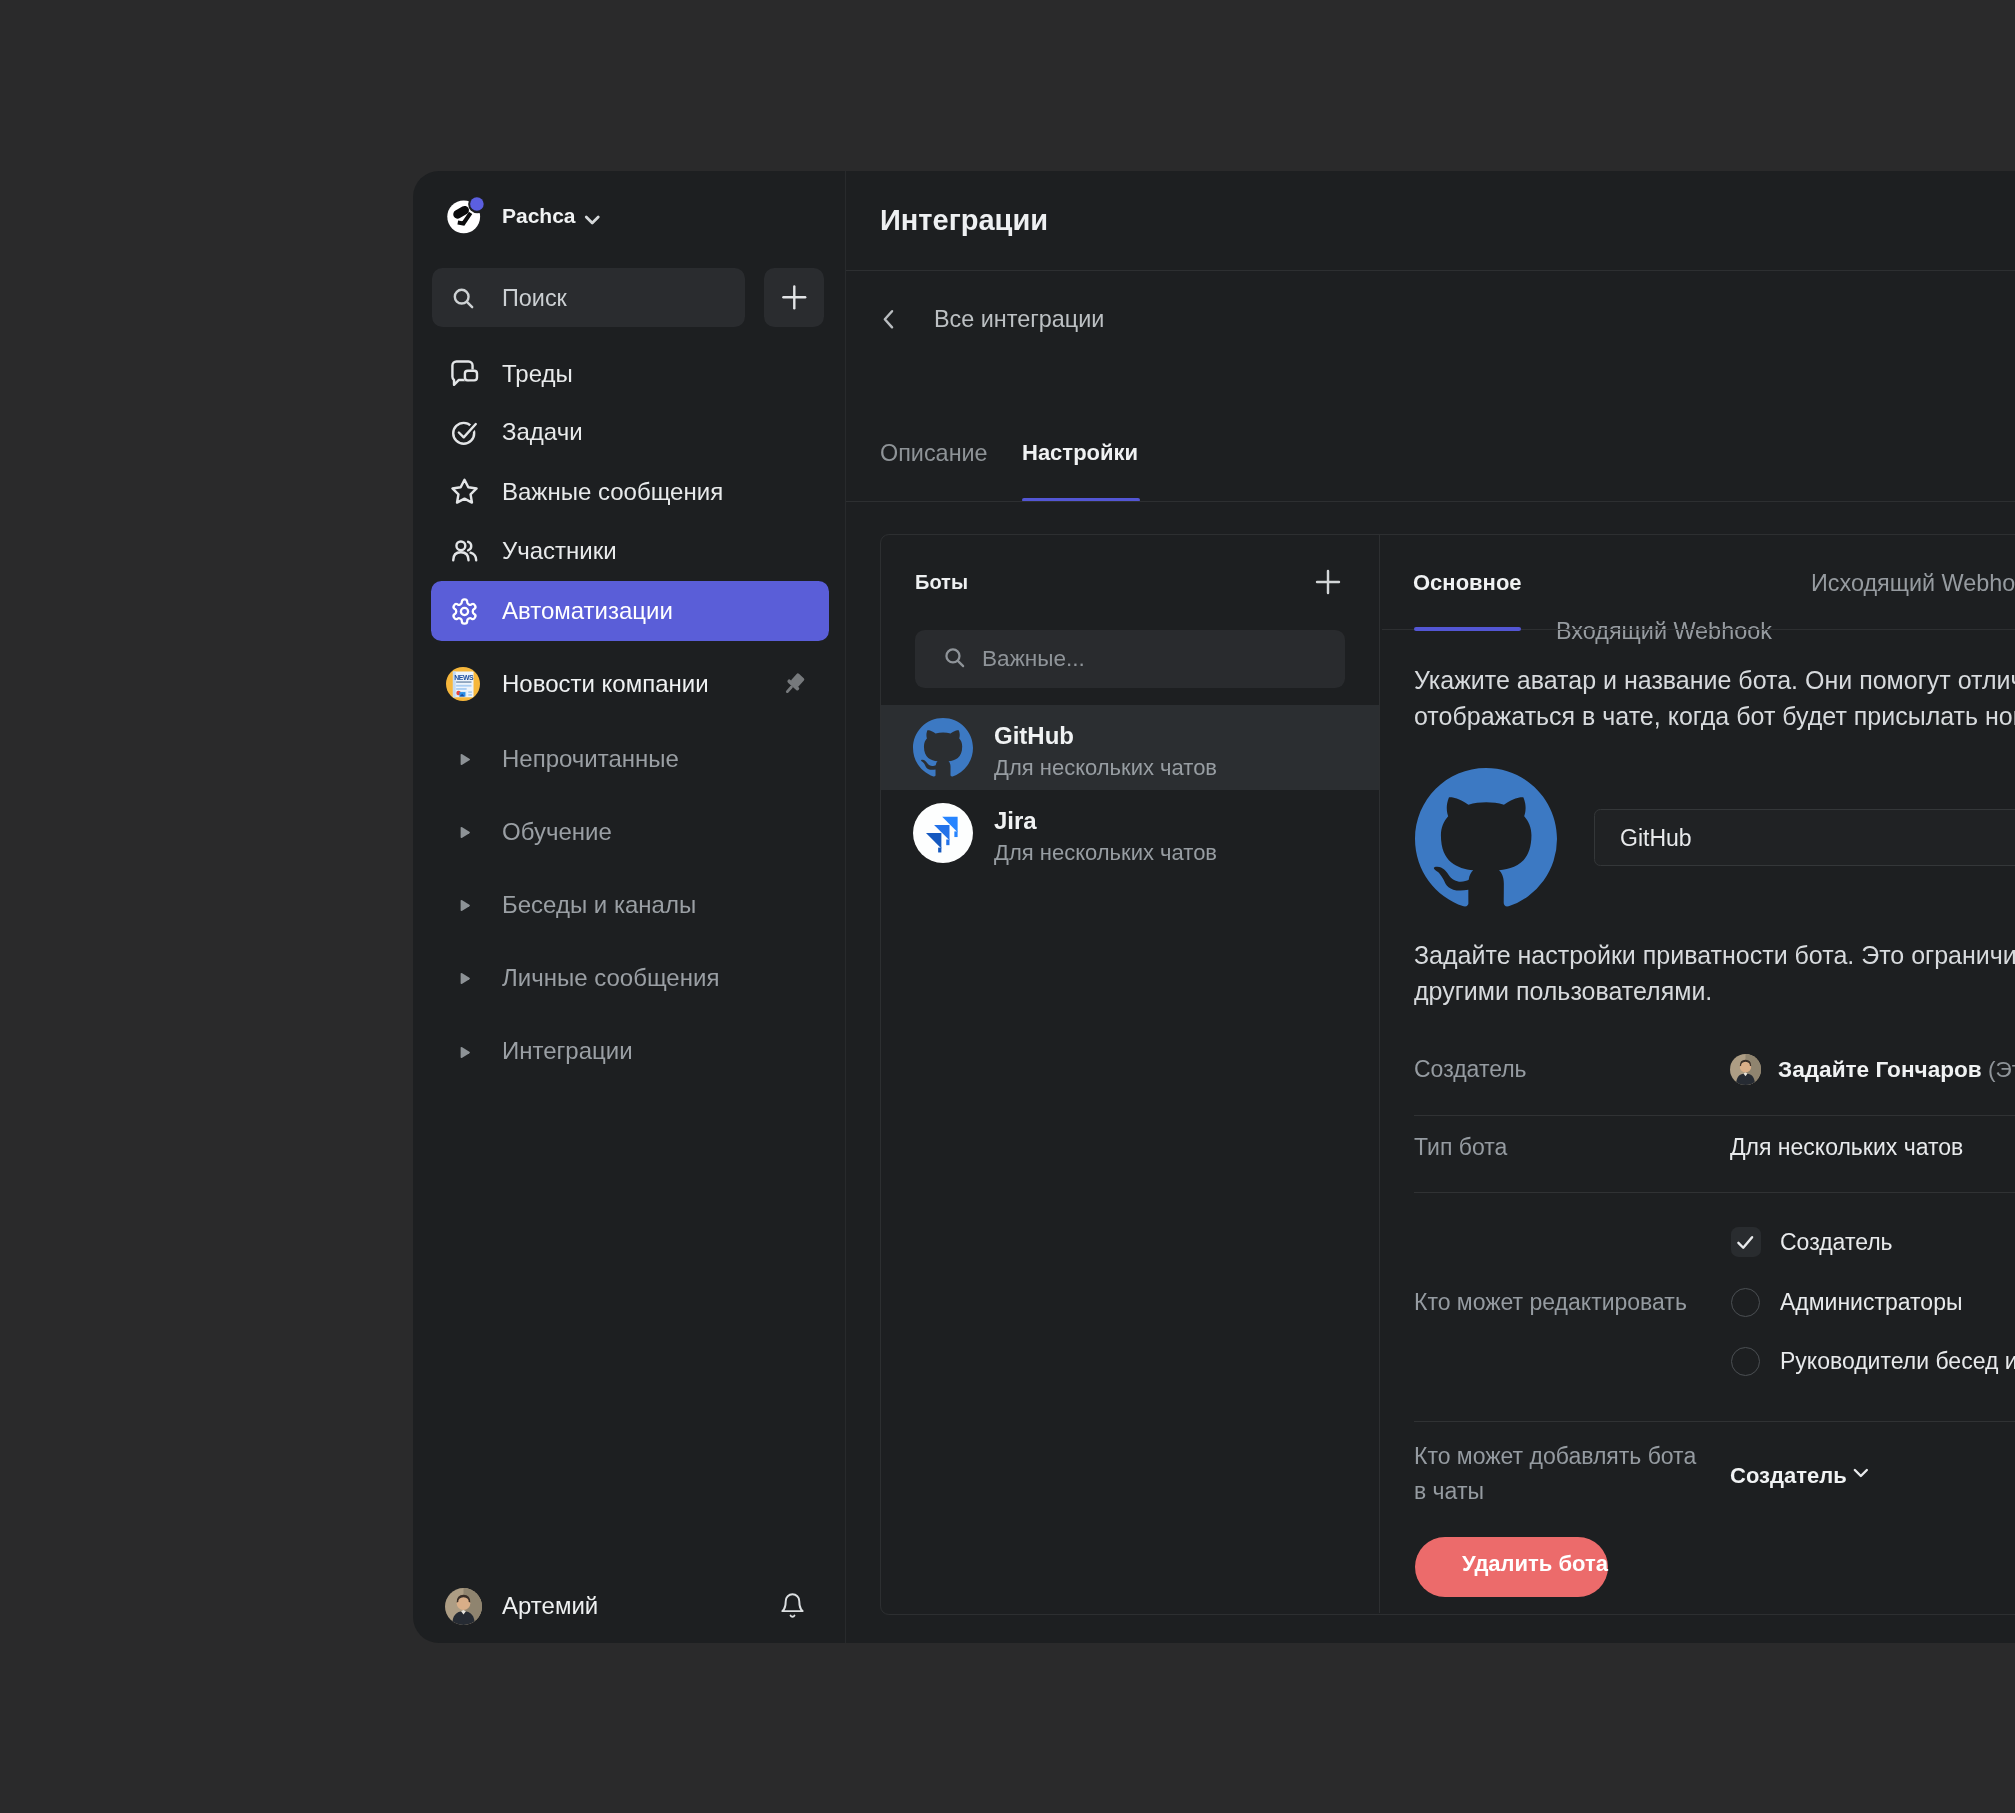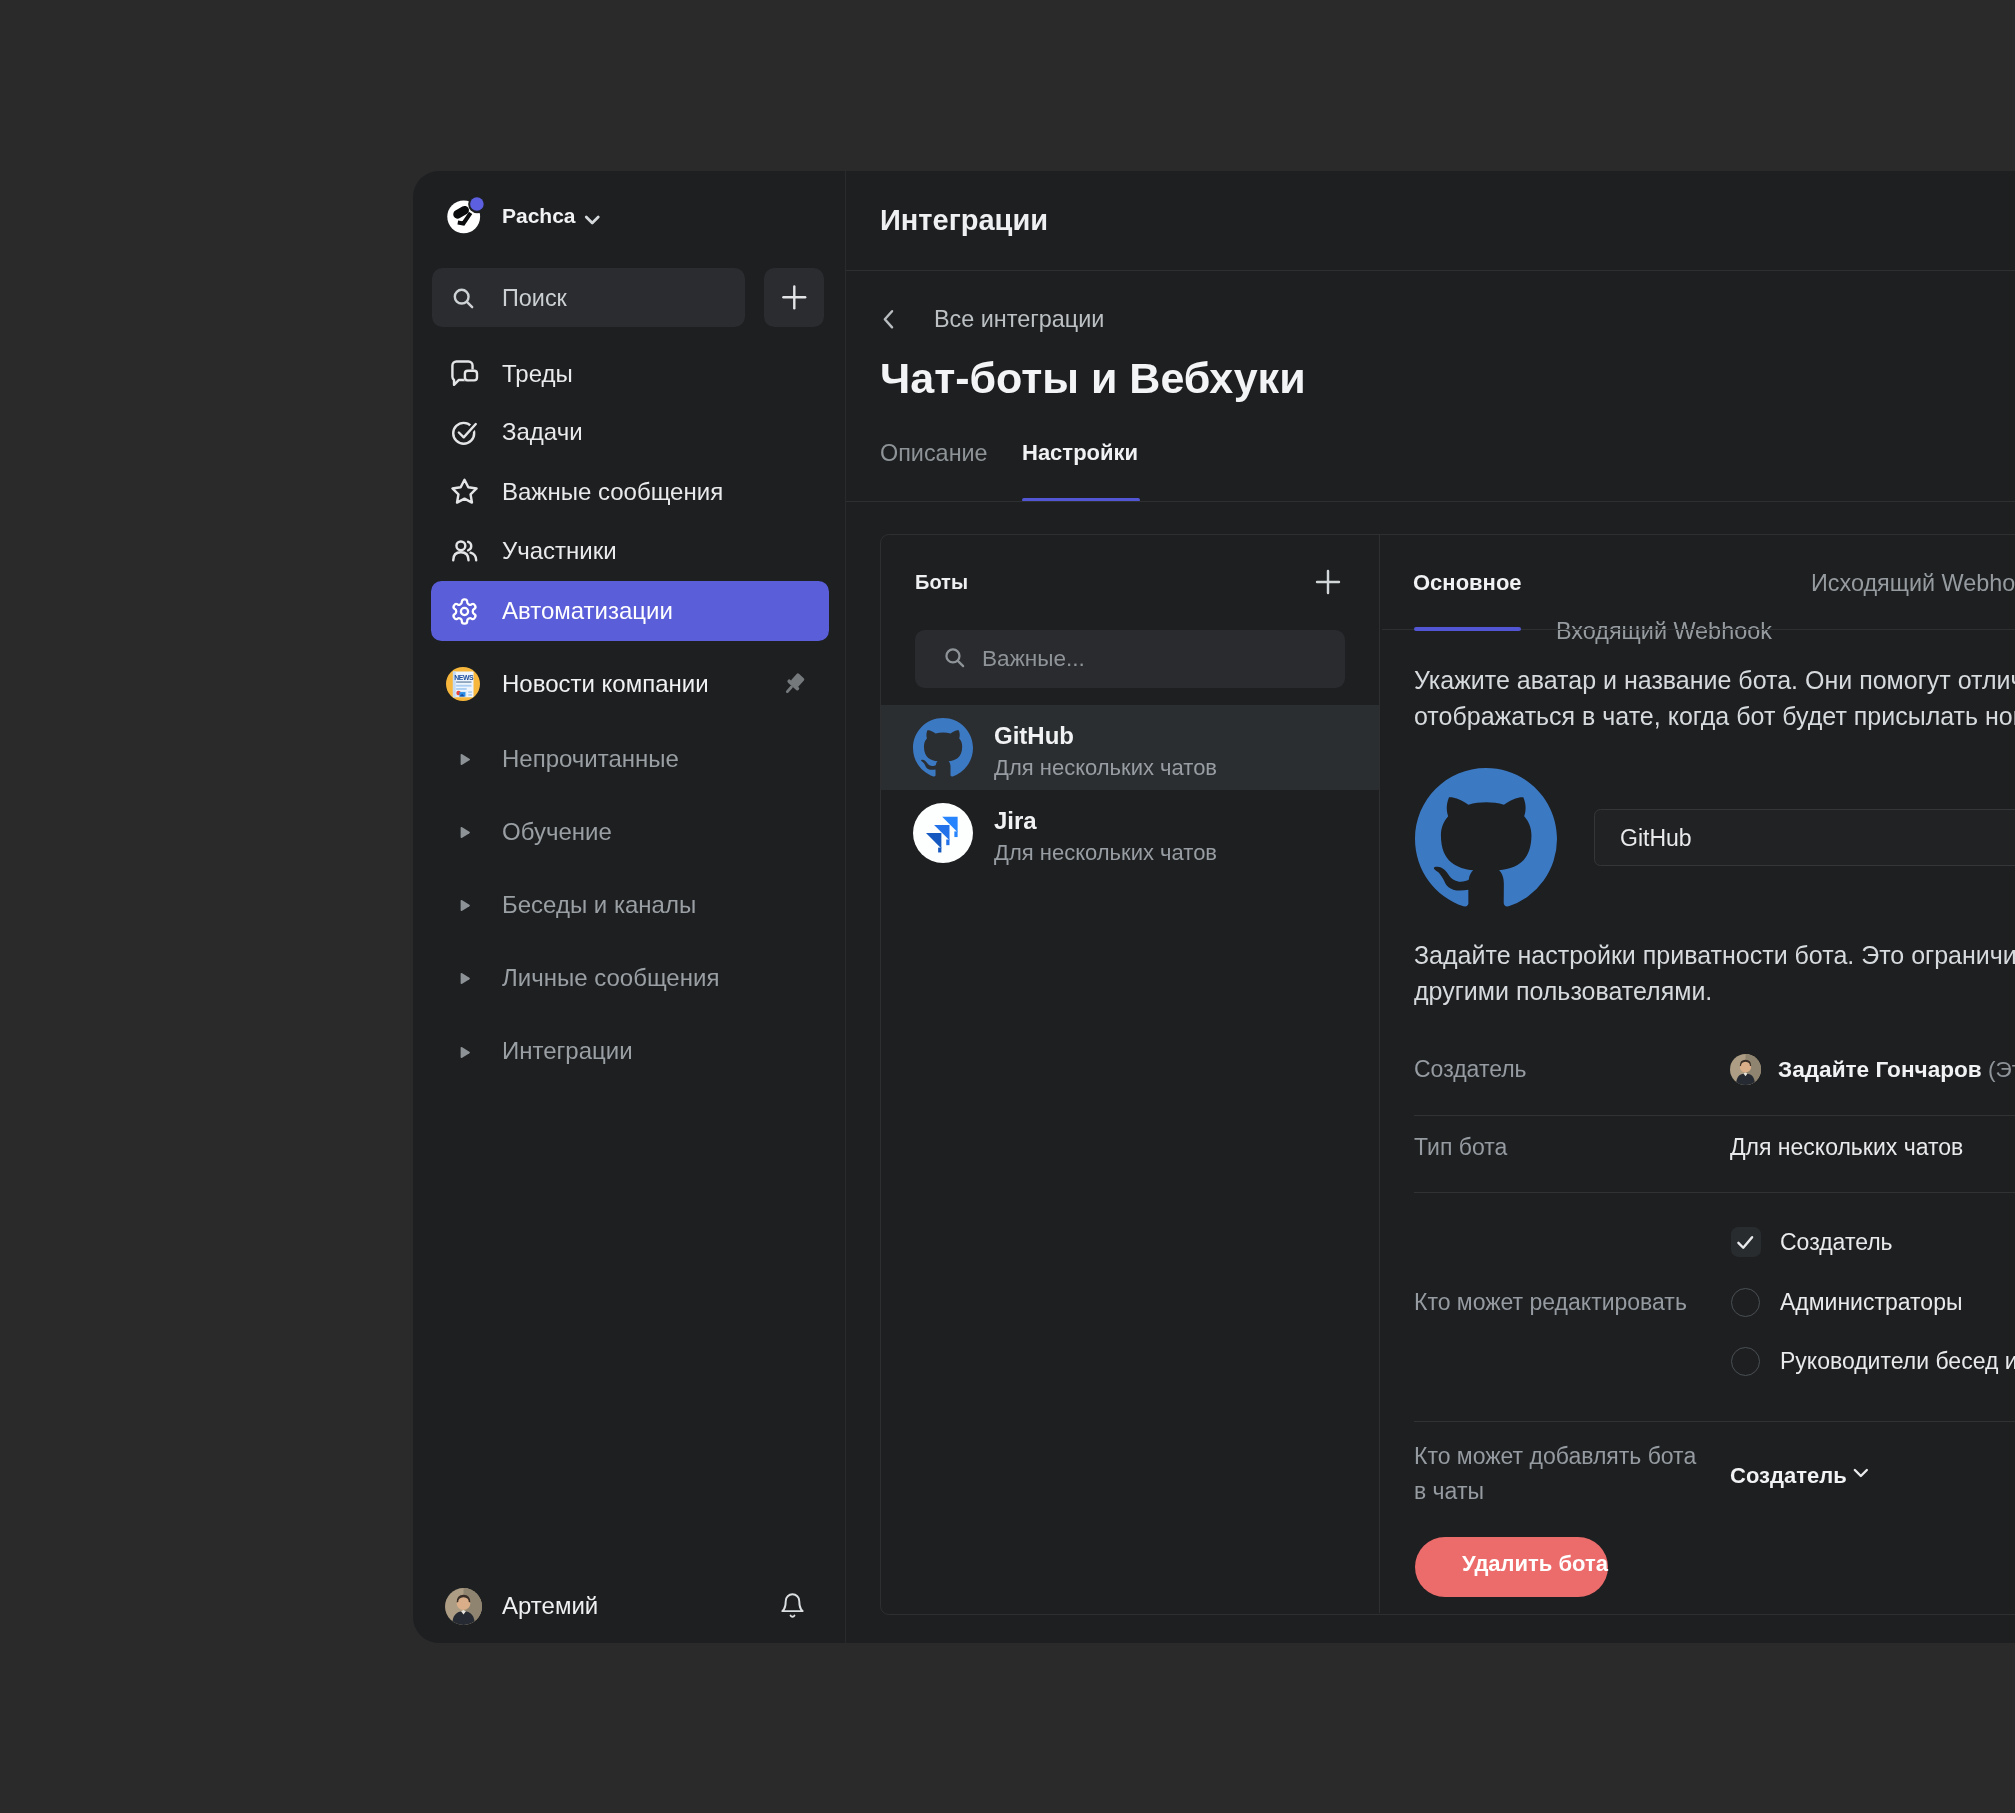--- a/index.html
+++ b/index.html
@@ -139,21 +139,20 @@
   <path d="M6 8a6 6 0 0 1 12 0c0 7 3 9 3 9H3s3-2 3-9" fill="none" stroke="#dcdfe1" stroke-width="1.7" stroke-linecap="round" stroke-linejoin="round"></path>
   <path d="M10.3 21a1.94 1.94 0 0 0 3.4 0" fill="none" stroke="#dcdfe1" stroke-width="1.7" stroke-linecap="round"></path>
 </svg>
 
 <div class="t" style="left:467px;top:31px;height:36px;line-height:36px;font-size:29px;font-weight:bold;color:#eef0f2;">Интеграции</div>
 <div class="line" style="left:433px;top:99px;width:1963px;height:1.2px;"></div>
 <svg class="abs" style="left:467px;top:137px;" width="17.7" height="22.6" viewBox="0 0 44 56">
       <path d="M30 8 L12 28 L30 48" fill="none" stroke="#b9bdc0" stroke-width="6" stroke-linecap="round" stroke-linejoin="round"></path>
     </svg>
 <div class="t" style="left:501px;top:132px;height:32px;line-height:32px;font-size:23.4px;color:#bcc0c3;margin-left:20px;">Все интеграции</div>
-<div class="t" style="left:467px;top:183px;height:48px;line-height:48px;font-size:43px;font-weight:bold;color:#f2f4f5;">Чат-боты и Вебхуки</div>
 <div class="t" style="left:467px;top:264px;height:36px;line-height:36px;font-size:23.4px;color:#8e9397;text-align:center;">Описание</div>
 <div class="t" style="left:609px;top:264px;height:36px;line-height:36px;font-size:22px;font-weight:bold;color:#f0f2f3;">Настройки</div>
 <div class="abs" style="left:609px;top:327px;width:118px;height:4.4px;background:#5356d4;border-radius:2px;"></div>
 <div class="line" style="left:433px;top:330px;width:1963px;height:1.2px;"></div>
 
 <div class="abs" id="panel" style="left:467px;top:363px;width:1896px;height:1081px;border:1.2px solid #2d2f31;border-radius:8.9px;">
   <div class="abs" style="left:498px;top:0;width:1.2px;height:1078px;background:#2d2f31;"></div>
 
   <div class="t" style="left:34px;top:29px;height:36px;line-height:36px;font-size:20px;font-weight:bold;color:#eef0f1;">Боты</div>
   <svg class="abs" style="left:434px;top:34px;" width="26" height="26" viewBox="0 0 64 64">

